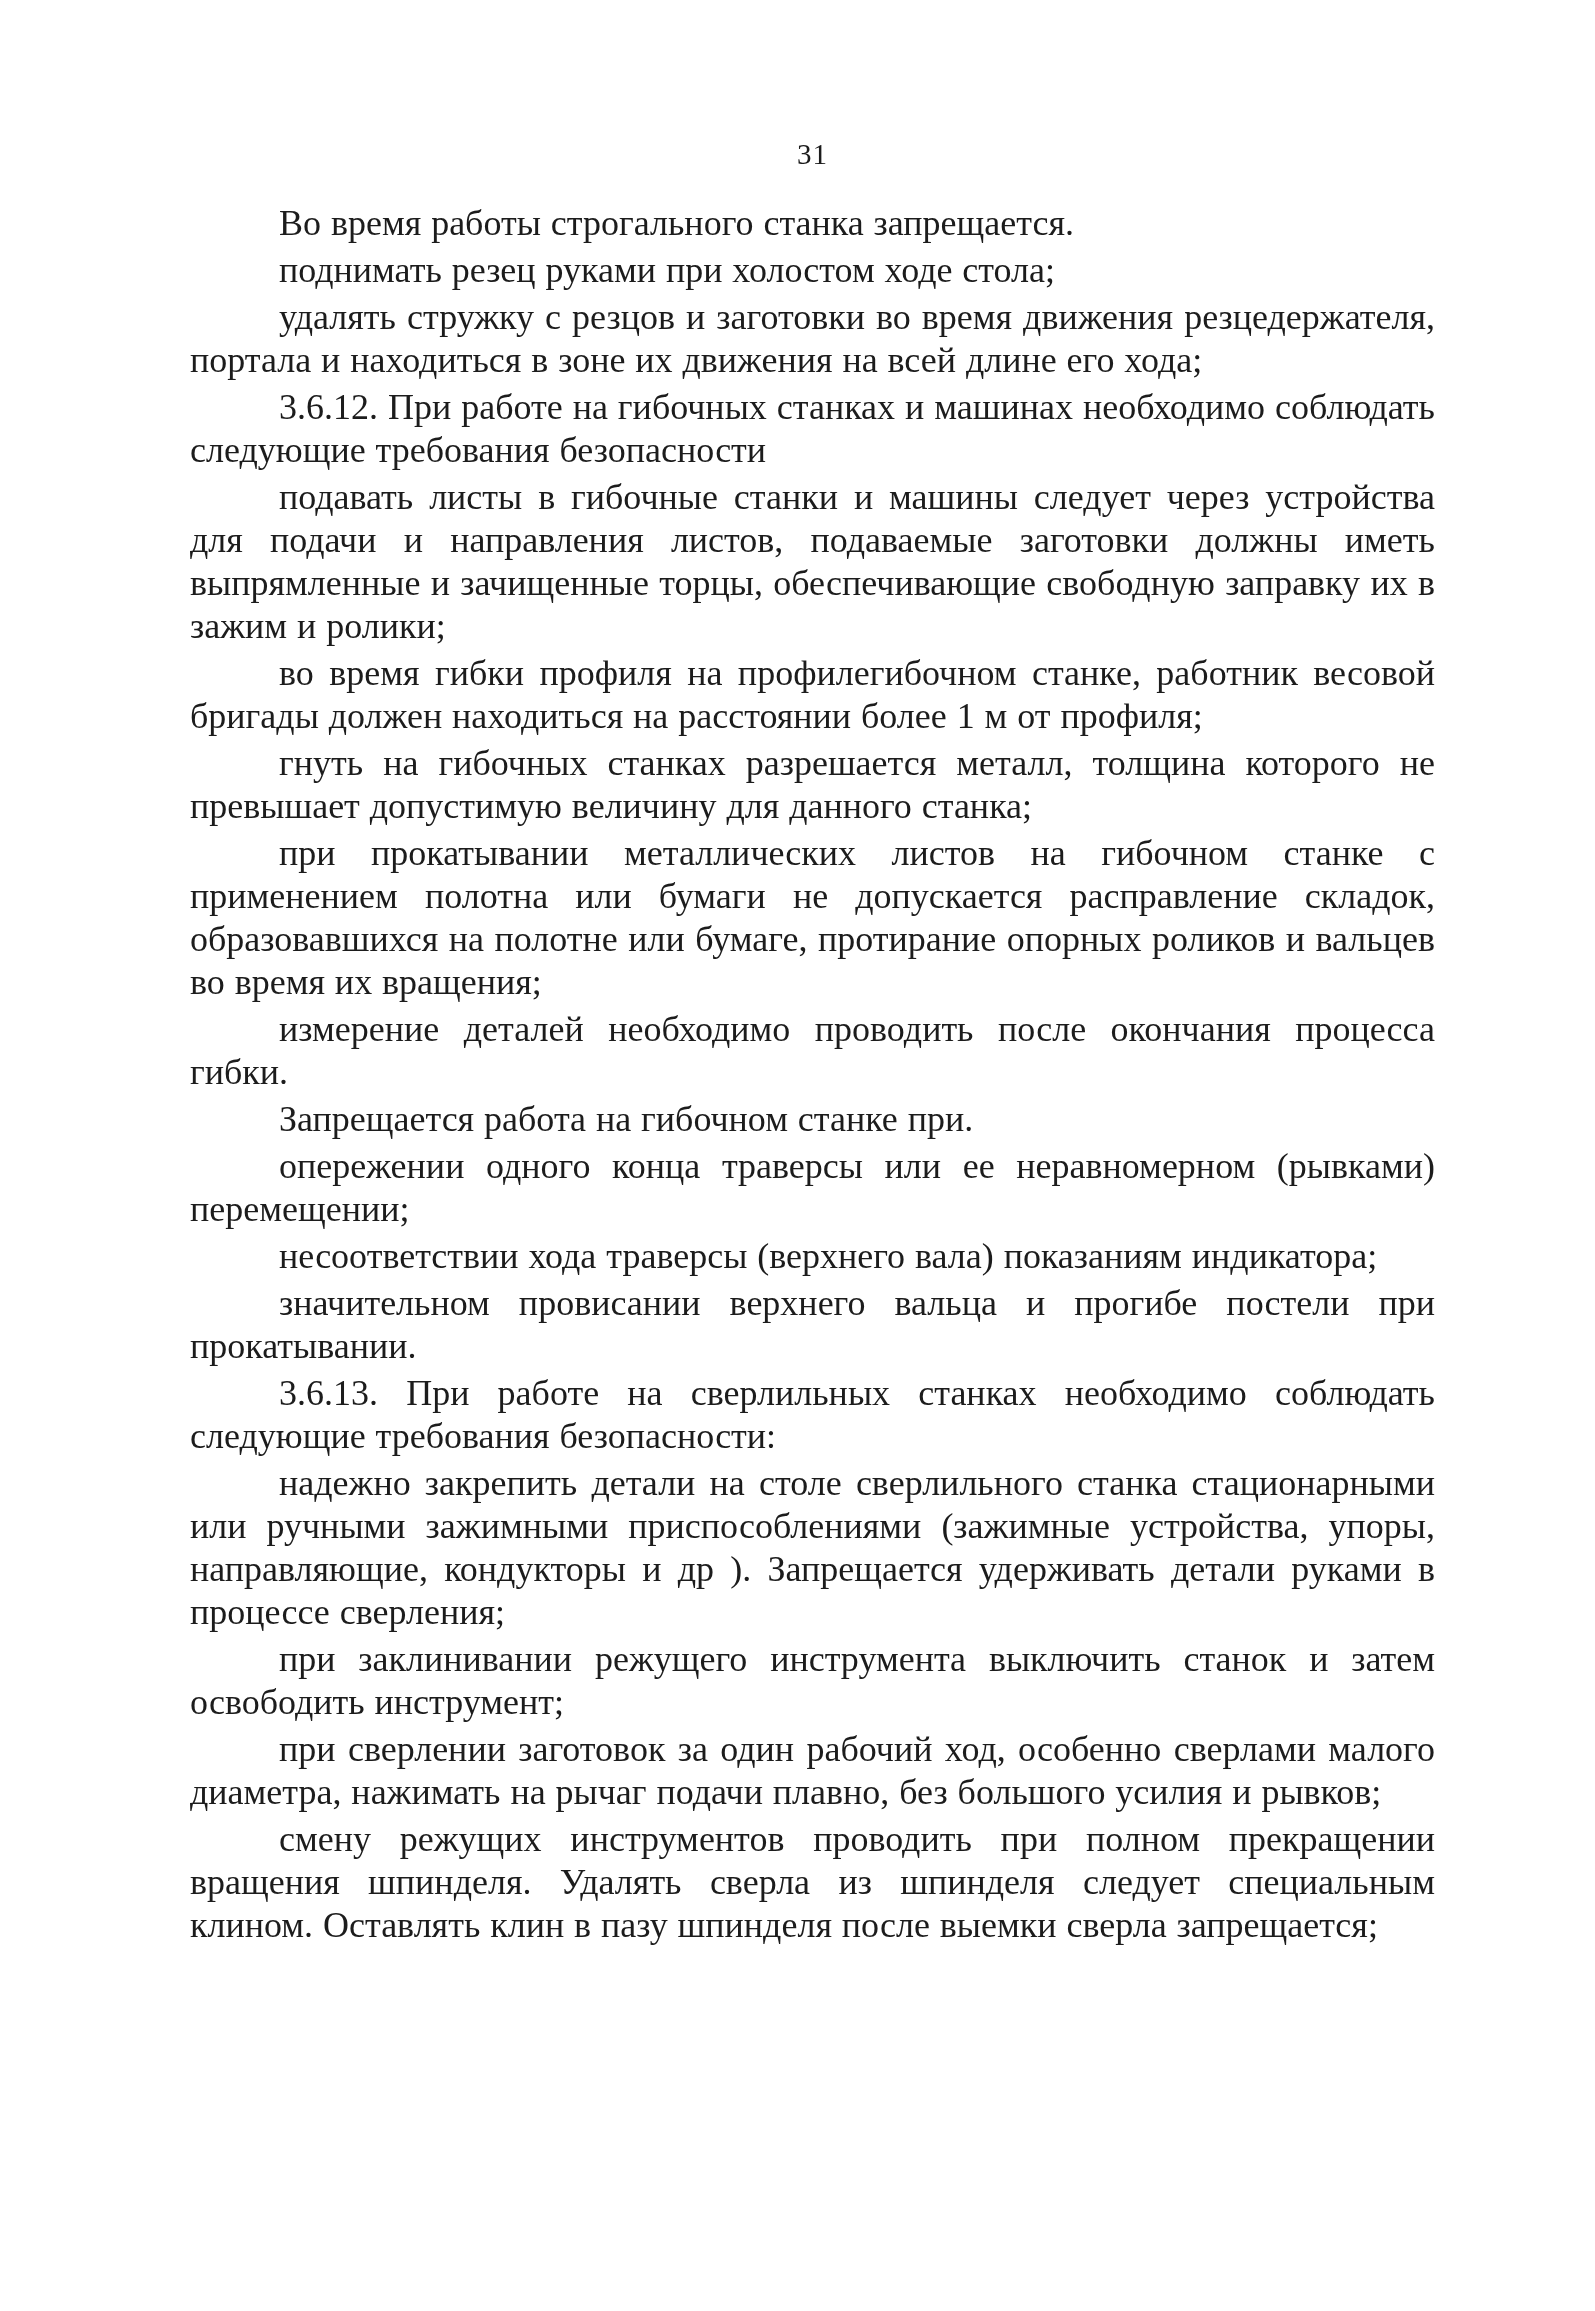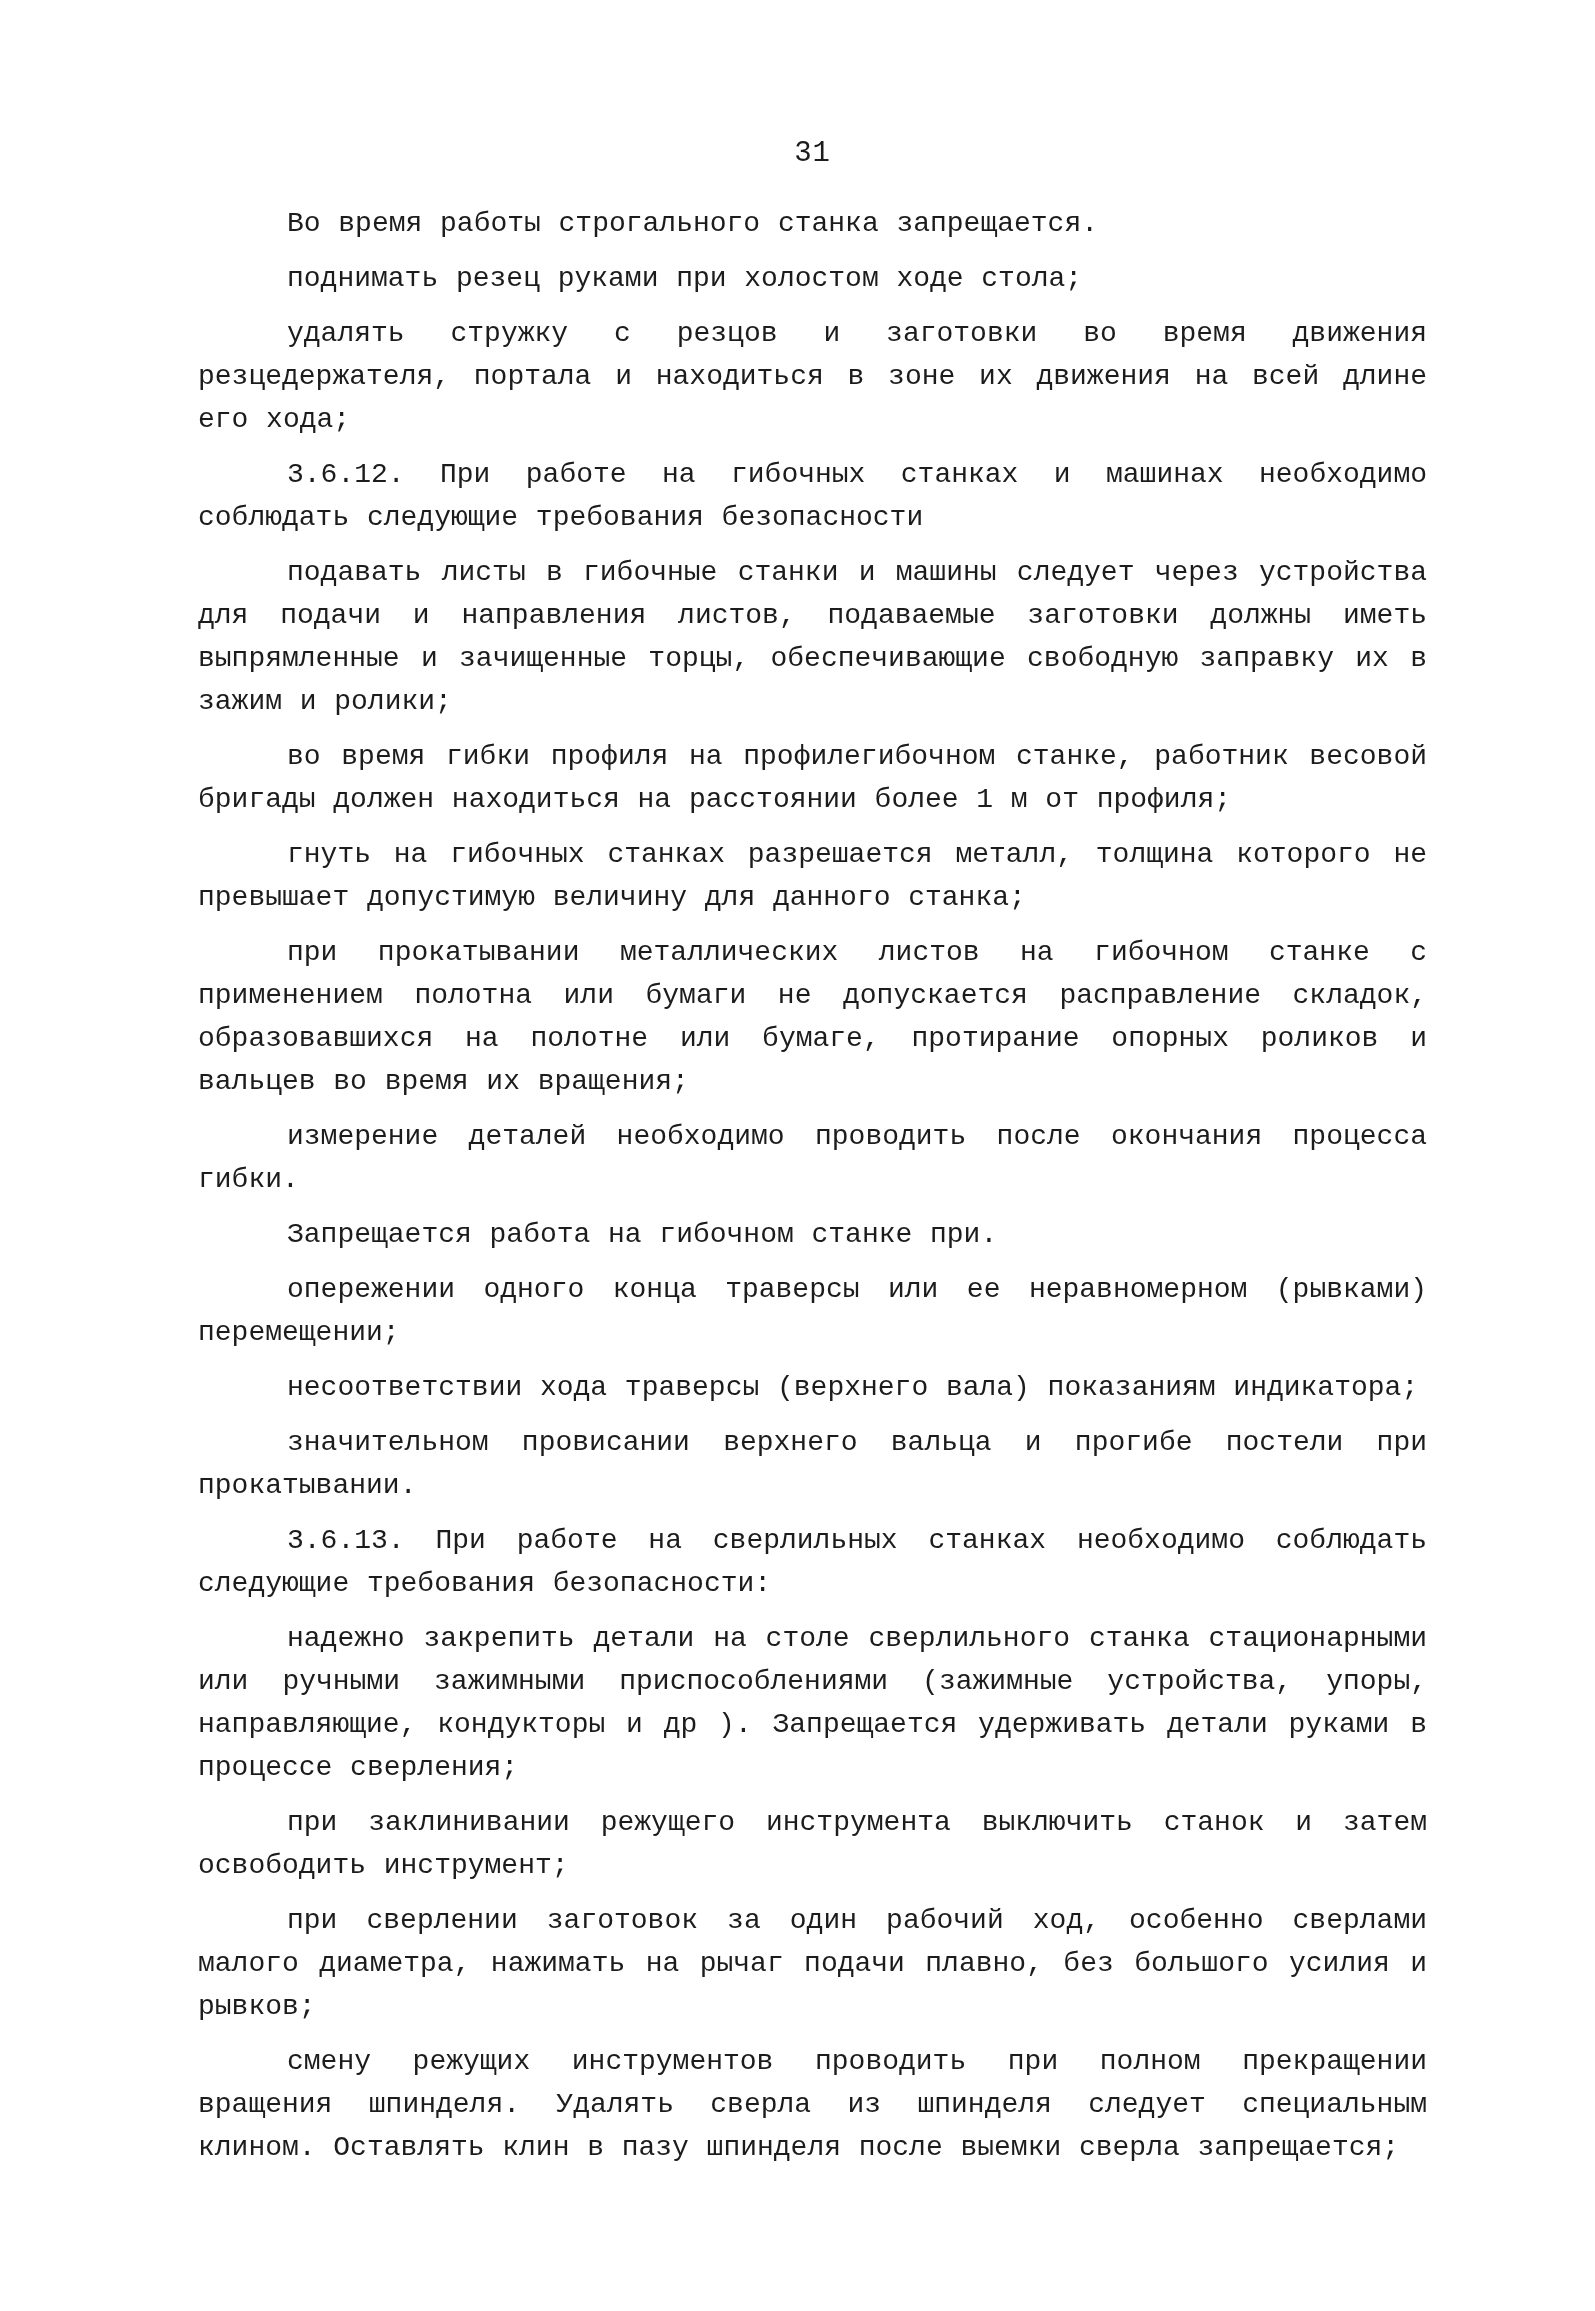--- a/index.html
+++ b/index.html
@@ -13,32 +13,31 @@
     color: #1c1c1c;
     font-family: "Liberation Serif", "DejaVu Serif", serif;
   }
   .page {
     box-sizing: border-box;
     width: 1596px;
     height: 2312px;
     padding: 138px 157px 56px 186px;
     background: #ffffff;
     overflow: hidden;
-    font-family: Liberation Mono, monospace;
   }
   .page-number {
     text-align: center;
     font-size: 29px;
     line-height: 32px;
     margin: 0 0 32px 0;
     letter-spacing: 0.9px;
   }
   .body-text p {
-    margin: 12px;
-    font-size: 28px;
+    margin: 4px;
+    font-size: 36px;
     line-height: 43px;
     text-align: justify;
     text-indent: 89px;
     word-spacing: 0.9px;
   }
 </style>
 </head>
 <body>
 
 <div class="page">

